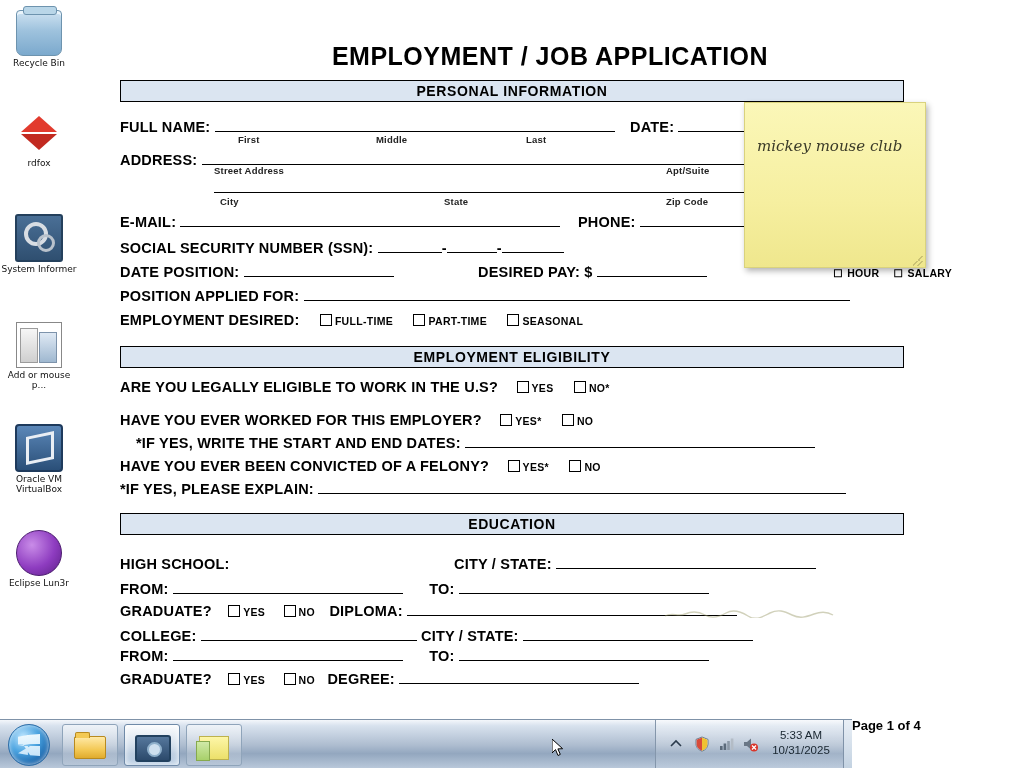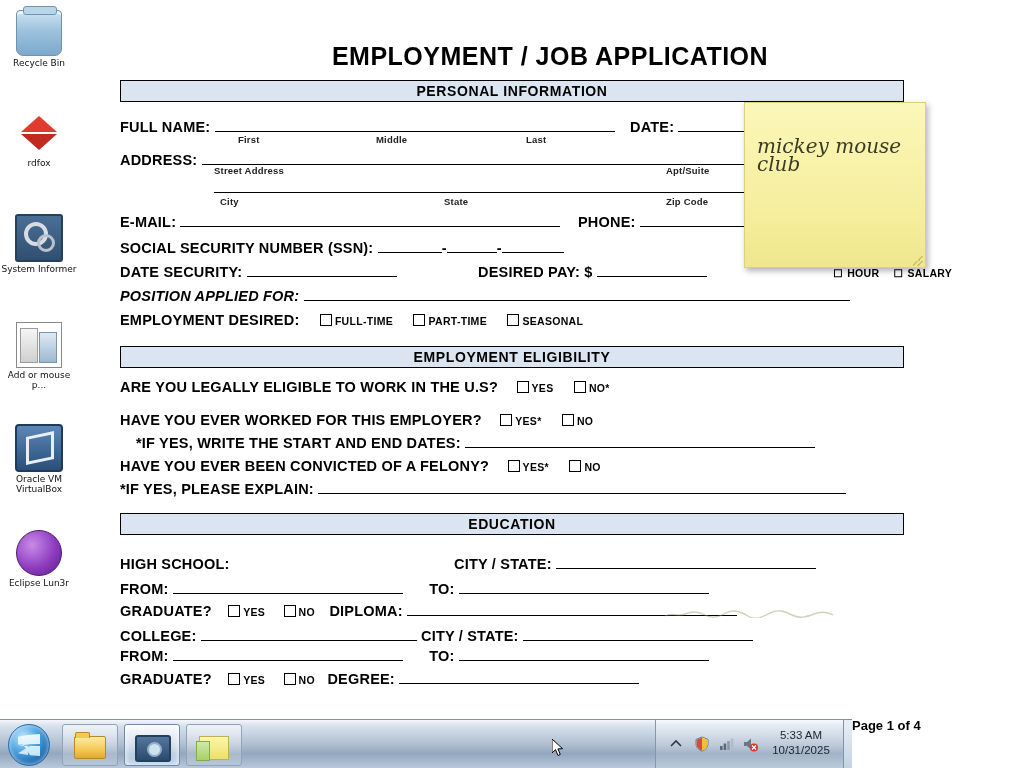--- a/index.html
+++ b/index.html
@@ -239,21 +239,21 @@
     border: 1px solid #d9d27d;
     box-shadow: 2px 3px 6px rgba(0,0,0,0.30);
   }
   #sticky-text {
     position: absolute;
     left: 12px;
     top: 34px;
     width: 158px;
     font-family: "DejaVu Serif", serif;
     font-style: italic;
-    font-size: 20px;
+    font-size: 15px;
     color: #3a3a28;
     line-height: 18px;
   }
   #sticky-grip {
     position: absolute;
     right: 2px;
     bottom: 1px;
     width: 10px;
     height: 10px;
     background:
@@ -487,34 +487,34 @@
       <span>PHONE:</span>
       <span class="ul" style="width:240px;"></span>
     </div>
 
     <div class="frow" style="top:240px;">
       <span>SOCIAL SECURITY NUMBER (SSN):</span>
       <span class="ul" style="width:64px;"></span>-<span class="ul" style="width:50px;"></span>-<span class="ul" style="width:62px;"></span>
     </div>
 
     <div class="frow" style="top:264px;">
-      <span>DATE SECURITY:</span>
+      <span>DATE POSITION:</span>
       <span class="ul" style="width:150px;"></span>
     </div>
     <div class="frow" style="left:382px; top:264px;">
       <span>DESIRED PAY: $</span>
       <span class="ul" style="width:110px;"></span>
       <span style="display:inline-block;width:118px;"></span>
       <span class="tiny">☐</span>
       <span class="tiny">HOUR</span>
       <span class="tiny" style="margin-left:10px;">☐</span>
       <span class="tiny">SALARY</span>
     </div>
 
-    <div class="frow" style="top:288px;font-style:italic;">
+    <div class="frow" style="top:288px;">
       <span>POSITION APPLIED FOR:</span>
       <span class="ul" style="width:546px;"></span>
     </div>
 
     <div class="frow" style="top:312px;">
       <span>EMPLOYMENT DESIRED:</span>
       <span style="display:inline-block;width:12px;"></span>
       <span class="cb"></span><span class="tiny">FULL-TIME</span>
       <span style="display:inline-block;width:12px;"></span>
       <span class="cb"></span><span class="tiny">PART-TIME</span>

